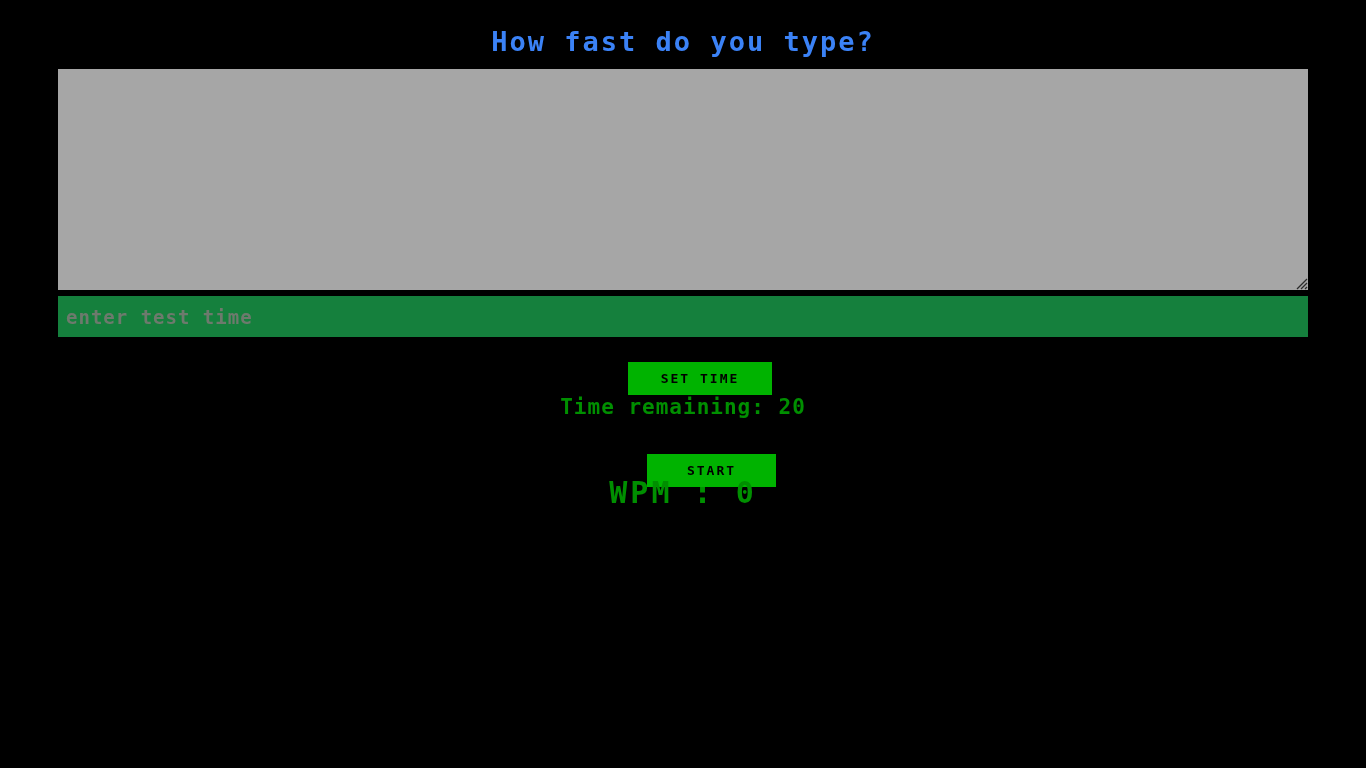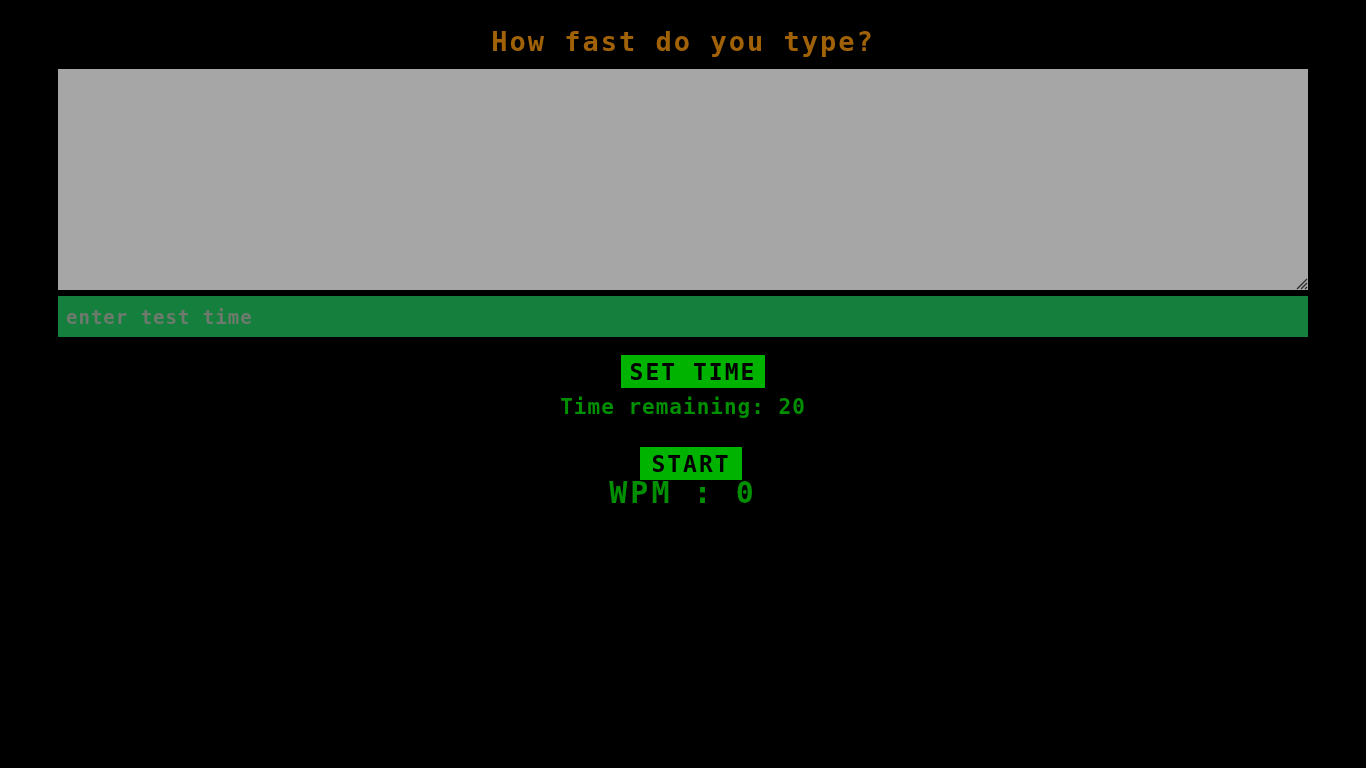--- a/index.html
+++ b/index.html
@@ -25,21 +25,21 @@
     background: #000000;
   }
 
   
   .title {
     position: absolute;
     left: 0;
     top: 26px;
     width: 1366px;
     text-align: center;
-    color: #a16207;
+    color: #3b82f6;
     font-family: "DejaVu Sans Mono", "Liberation Mono", monospace;
     font-size: 27px;
     font-weight: bold;
     letter-spacing: 2px;
     line-height: 32px;
     white-space: pre;
   }
 
   
   .typing-area {
@@ -96,40 +96,40 @@
     font-weight: bold;
     letter-spacing: 1px;
   }
 
   
   .btn {
     position: absolute;
     background: #00b300;
     border: 0;
     outline: 0;
-    margin: 10px;
+    margin: 17px;
     padding: 0;
     color: #000000;
     font-family: "DejaVu Sans Mono", "Liberation Mono", monospace;
-    font-size: 23px;
+    font-size: 13px;
     font-weight: bold;
     letter-spacing: 2px;
     cursor: pointer;
     white-space: pre;
   }
   .btn-set-time {
     left: 611px;
     top: 345px;
     width: 144px;
     height: 33px;
   }
   .btn-start {
     left: 630px;
     top: 437px;
-    width: 102px;
+    width: 129px;
     height: 33px;
   }
 
   
   .status-line {
     position: absolute;
     left: 0;
     width: 1366px;
     text-align: center;
     color: #008f00;

